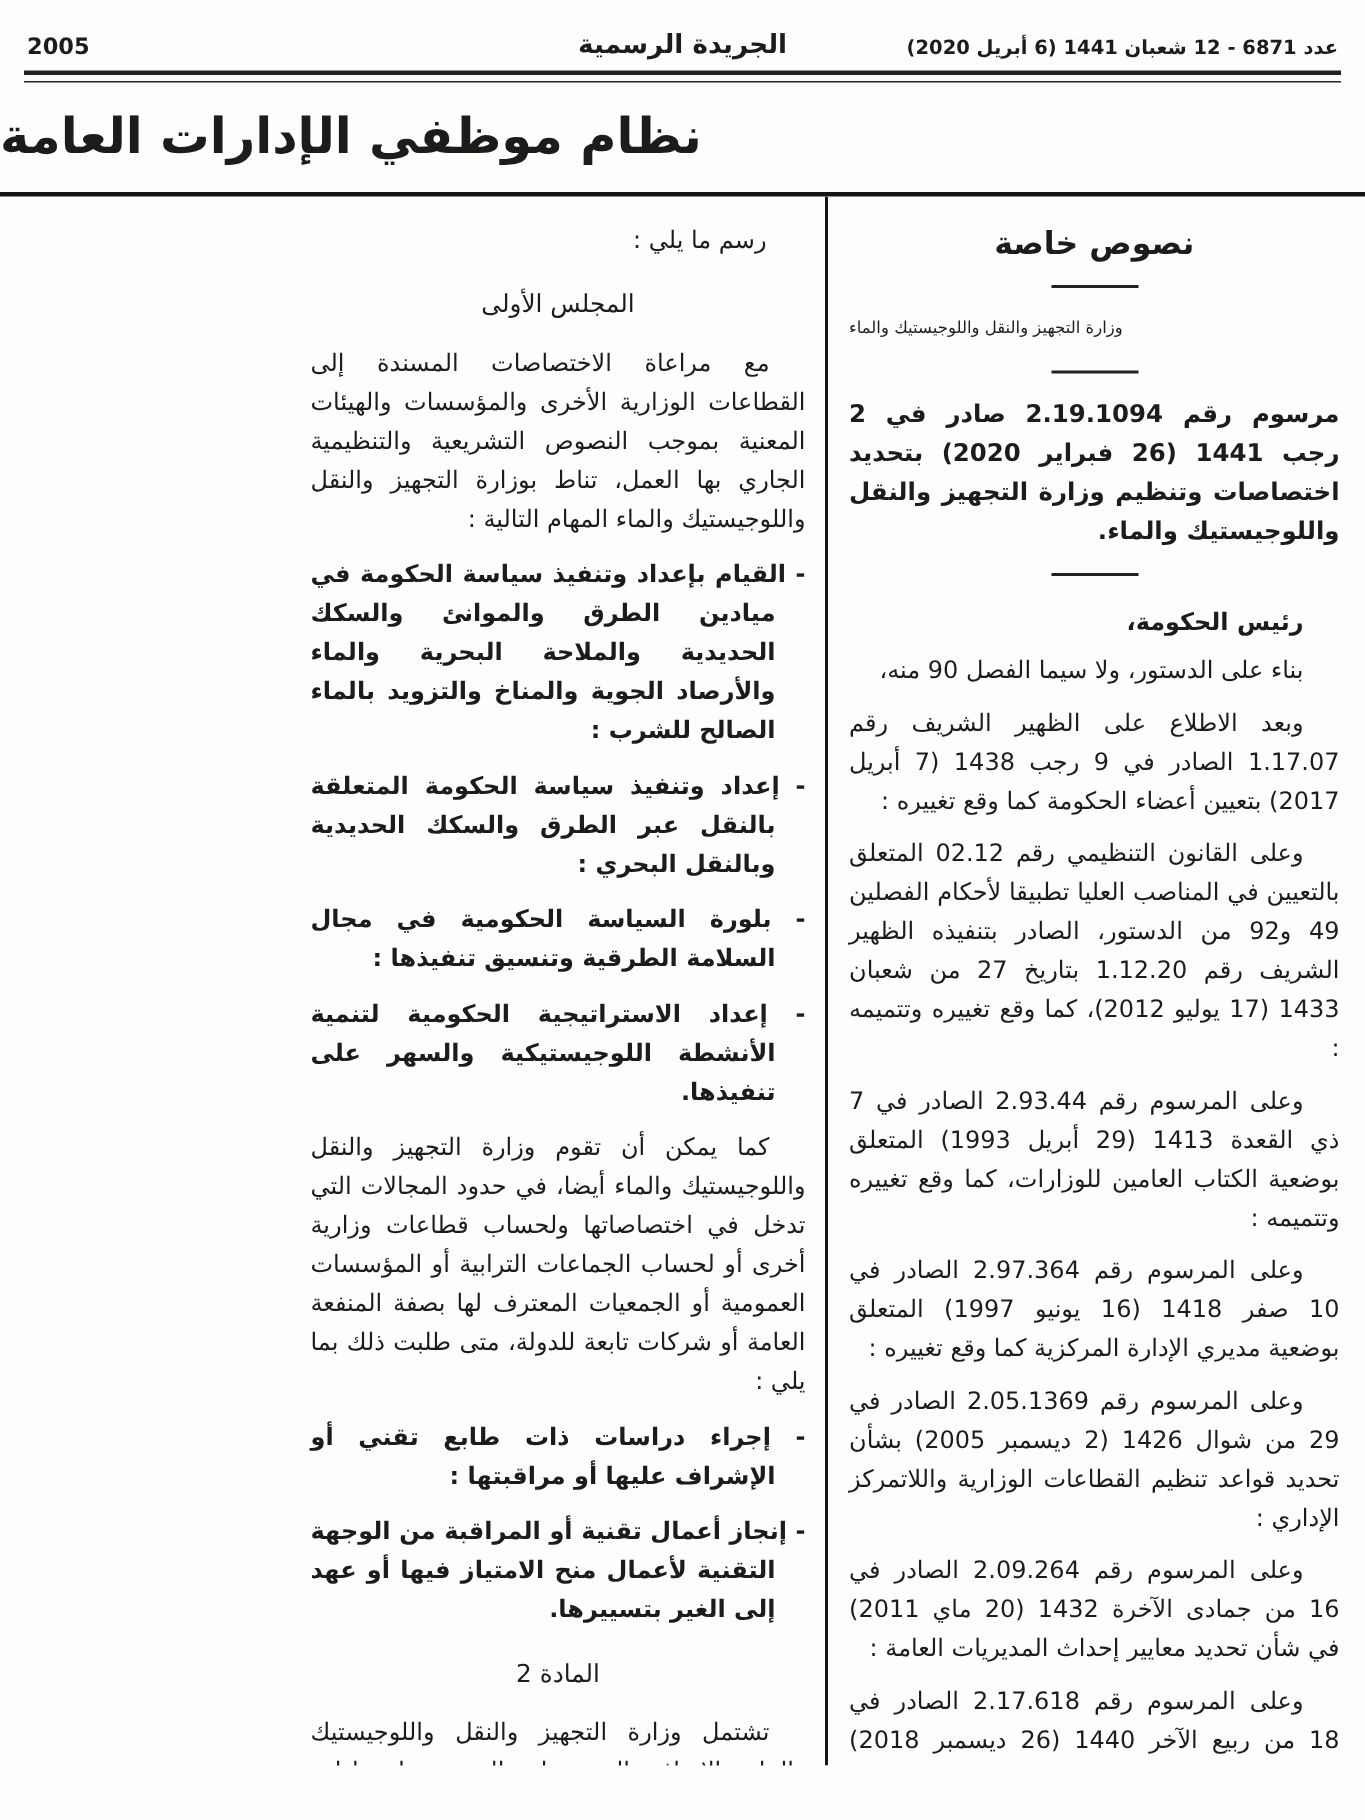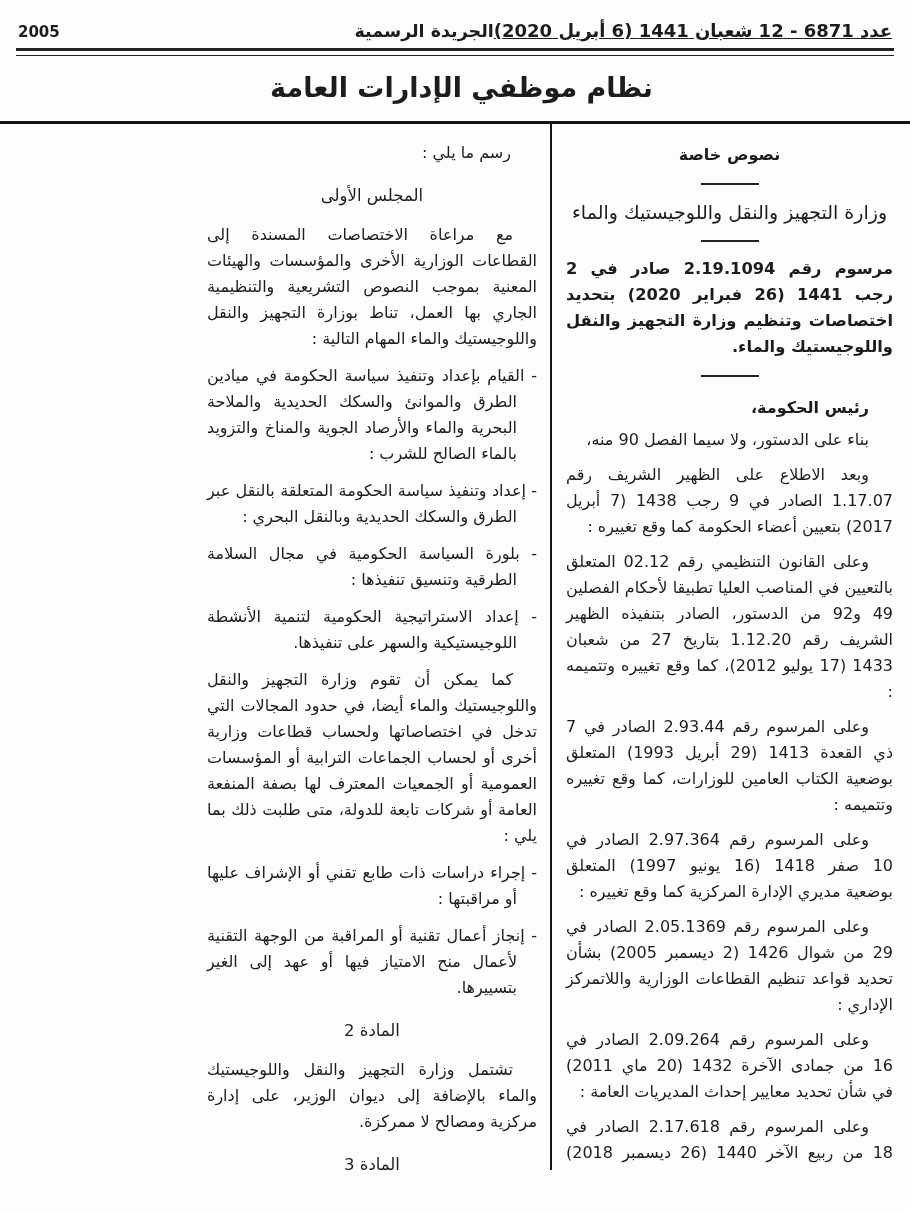--- a/index.html
+++ b/index.html
@@ -15,63 +15,64 @@
     color: #1c1c1c;
     overflow: hidden;
   }
   
   .header {
     display: grid;
     grid-template-columns: 1fr auto 1fr;
     align-items: end;
     padding: 20px 18px 5px 18px;
   }
-  .issue-info { justify-self: start; font-size: 18px; font-weight: 600; white-space: nowrap; text-decoration: underline; }
+  .issue-info { justify-self: start; font-size: 13px; font-weight: 600; white-space: nowrap; }
   .journal-title { justify-self: center; font-size: 17.5px; font-weight: bold; }
   .page-number { justify-self: end; font-size: 15px; font-weight: bold; direction: ltr; }
   .double-rule {
     margin: 2px 16px 0 16px;
     height: 4px;
     border-top: 3px solid #222;
     border-bottom: 1.5px solid #222;
   }
   
   .main-title {
-    text-align: center;
-    font-size: 27px;
+    text-align: left;
+    font-size: 33px;
     font-weight: bold;
-    padding: 16px 0 18px 13px;
+    padding: 16px 0 18px 0;
     letter-spacing: 0.5px;
   }
   .thick-rule { border-top: 3px solid #151515; }
   
   .columns { display: flex; height: 1046px; overflow: hidden; }
   .col { width: 360px; box-sizing: border-box; font-size: 16px; line-height: 26px; }
   .col-right { border-left: 2px solid #151515; padding: 10px 17px 0 14px; }
   .col-left  { padding: 12px 13px 0 17px; }
   
-  .section-header { text-align: center; font-size: 16px; font-weight: bold; margin-top: 8px; }
+  .section-header { text-align: center; font-size: 21px; font-weight: bold; margin-top: 8px; }
   .section-divider { width: 58px; border-top: 2px solid #222; margin: 15px auto 14px auto; }
-  .ministry-heading { text-align: center; font-size: 19px; margin: 2px 0; }
+  .ministry-heading { text-align: left; font-size: 11px; margin: 2px 0; }
   .decree-title {
     font-weight: bold;
     font-size: 16.3px;
     text-align: justify;
     margin: 2px 0;
   }
   .preamble-opening { font-weight: bold; text-indent: 24px; margin: 18px 0 6px 0; }
   .para { text-align: justify; text-indent: 24px; margin: 0 0 9px 0; }
   
   .enactment { text-indent: 26px; margin: 4px 0 2px 0; }
   .article-heading { text-align: center; margin: 17px 0 13px 0; font-size: 16.5px; }
   .bullet {
     text-align: justify;
     padding-right: 20px;
     text-indent: -20px;
     margin: 0 0 11px 0;
+    font-weight: bold;
   }
   .para-left { text-align: justify; text-indent: 24px; margin: 0 0 11px 0; }
 </style>
 </head>
 <body>
 
 <div class="page">
 
   <div class="header">
     <div class="issue-info">عدد 6871 - 12 شعبان 1441 (6 أبريل 2020)</div>

